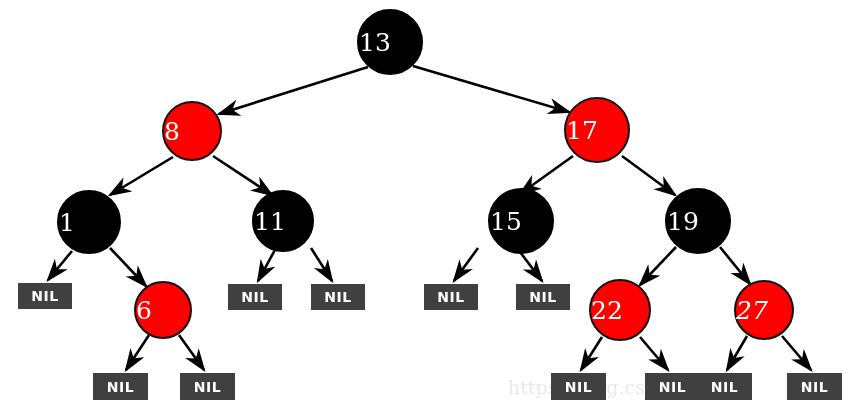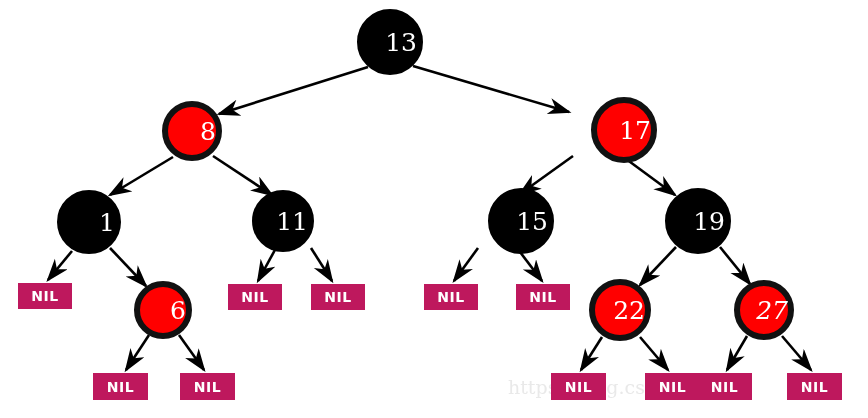--- a/index.html
+++ b/index.html
@@ -19,46 +19,46 @@
     position: absolute;
     left: 0;
     top: 0;
     width: 868px;
     height: 418px;
     pointer-events: none;
   }
   .node {
     position: absolute;
     border-radius: 50%;
-    border: 6px solid #c2410c;
+    border: 2px solid #c2410c;
     box-sizing: border-box;
     display: flex;
     align-items: center;
-    justify-content: flex-end;
+    justify-content: flex-start;
     color: #ffffff;
     font-family: "DejaVu Serif", serif;
     line-height: 1;
     z-index: 3;
   }
   .node.black {
     background: #000000;
     border-color: #000000;
   }
   .node.red {
     background: #ff0000;
     border-color: #111111;
   }
   .node-label {
     color: #ffffff;
     font-size: 25px;
     letter-spacing: 0px;
   }
   .nil {
     position: absolute;
-    background: #be185d;
+    background: #404040;
     display: flex;
     align-items: center;
     justify-content: center;
     box-sizing: border-box;
     z-index: 3;
   }
   .nil-label {
     color: #ffffff;
     font-family: "DejaVu Sans", sans-serif;
     font-size: 14px;
@@ -121,21 +121,21 @@
       </g>
   </svg>
 
   <div id="node-layer">
       <div class="node black" style="left: 357px; top: 9px; width: 66px; height: 66px;">
         <span class="node-label">13</span>
       </div>
       <div class="node red" style="left: 162px; top: 101px; width: 60px; height: 60px;">
         <span class="node-label">8</span>
       </div>
-      <div class="node red" style="left: 591px; top: 97px; width: 66px; height: 66px;">
+      <div class="node red" style="left: 564px; top: 97px; width: 66px; height: 66px;">
         <span class="node-label">17</span>
       </div>
       <div class="node black" style="left: 57px; top: 190px; width: 64px; height: 64px;">
         <span class="node-label">1</span>
       </div>
       <div class="node black" style="left: 252px; top: 190px; width: 62px; height: 62px;">
         <span class="node-label">11</span>
       </div>
       <div class="node black" style="left: 488px; top: 188px; width: 66px; height: 66px;">
         <span class="node-label">15</span>

